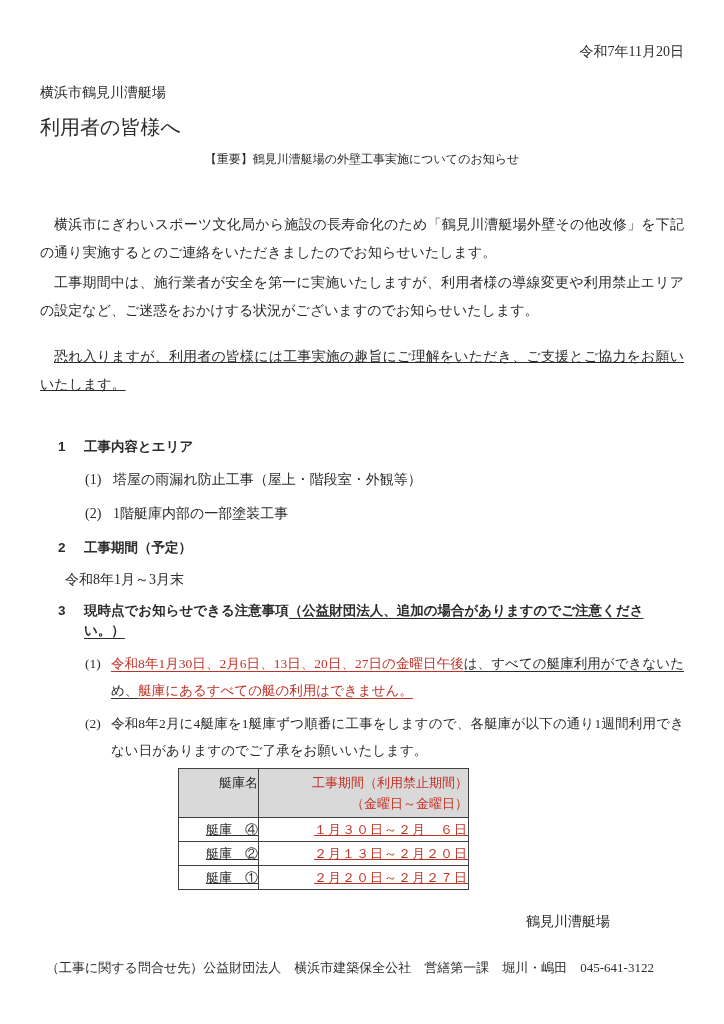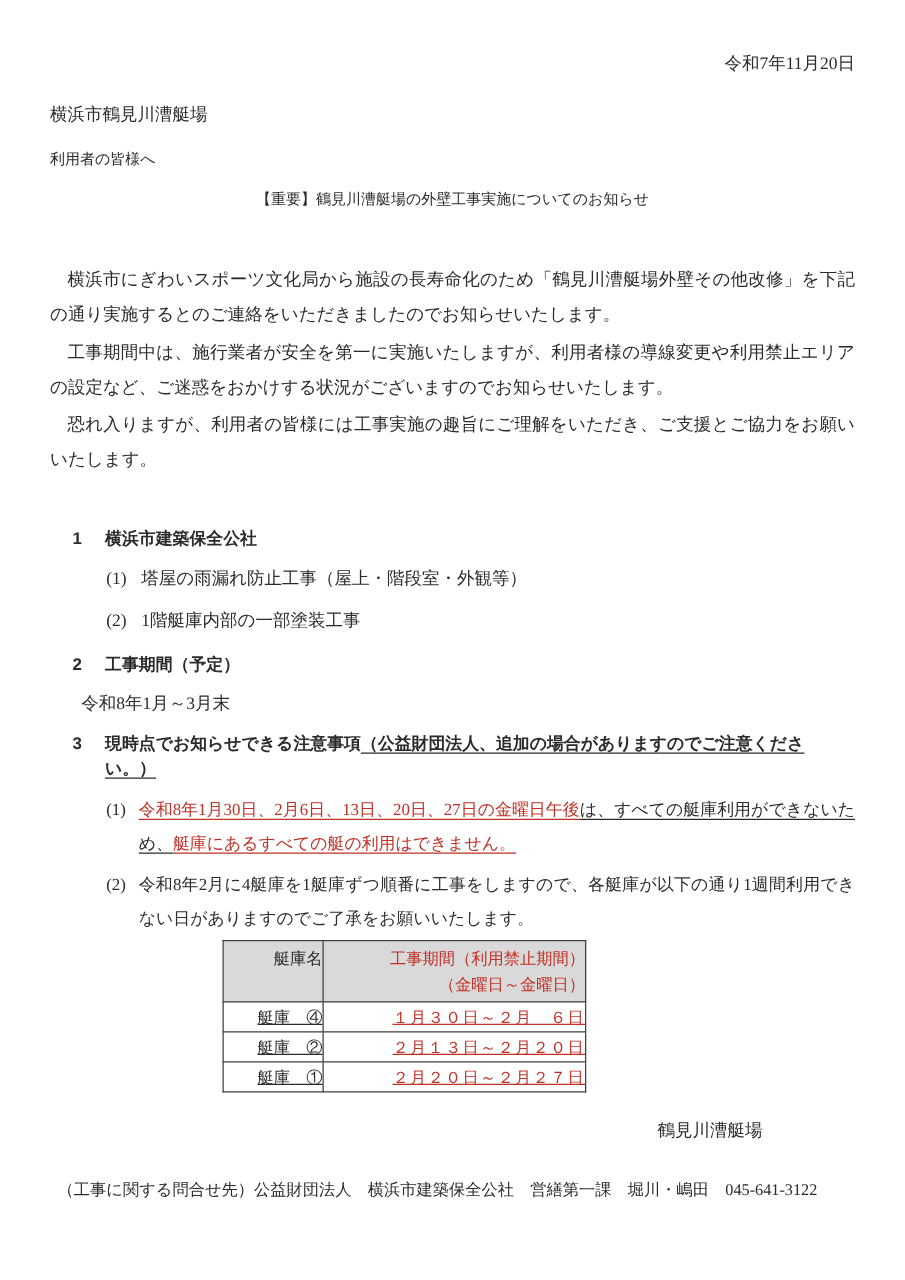--- a/index.html
+++ b/index.html
@@ -12,30 +12,30 @@
     background: #ffffff;
     overflow: hidden;
     color: #2b2b2b;
     font-family: "Liberation Serif", "DejaVu Serif", serif;
     padding: 44px 40px 12px 40px;
   }
   .gothic { font-family: "Liberation Sans", "DejaVu Sans", sans-serif; }
 
   .date-line { text-align: right; font-size: 14px; line-height: 16px; }
   .sender    { margin-top: 25px; font-size: 14px; line-height: 16px; }
-  .recipient { margin-top: 18px; font-size: 12px; line-height: 16px; font-family: Liberation Serif, serif; }
+  .recipient { margin-top: 18px; font-size: 20px; line-height: 16px; font-family: Liberation Serif, serif; }
   .doc-title {
     margin-top: 15px; text-align: center;
     font-weight: 400; font-size: 12px; line-height: 18px;
   }
 
   .body-para { font-size: 14px; line-height: 28px; text-indent: 14px; text-align: justify; }
   .p1 { margin-top: 43px; }
   .p2 { margin-top: 2px; }
-  .p3 { margin-top: 2px; }
+  .p3 { margin-top: 18px; text-decoration: underline; }
 
   .sec-heading { display: flex; font-weight: 700; font-size: 13.5px; line-height: 20px; }
   .sec-heading .num   { margin-left: 18px; width: 26px; flex: none; }
   .h1 { margin-top: 38px; }
   .h2 { margin-top: 12px; }
   .h3 { margin-top: 9px; }
 
   .item { display: flex; margin-left: 45px; font-size: 14px; line-height: 24px; }
   .item .marker { width: 28px; flex: none; }
   .item .itext  { flex: 1; }
@@ -85,21 +85,21 @@
   <div class="sender">横浜市鶴見川漕艇場</div>
   <div class="recipient">利用者の皆様へ</div>
   <div class="doc-title gothic">【重要】鶴見川漕艇場の外壁工事実施についてのお知らせ</div>
 
   <p class="body-para p1">横浜市にぎわいスポーツ文化局から施設の長寿命化のため「鶴見川漕艇場外壁その他改修」を下記の通り実施するとのご連絡をいただきましたのでお知らせいたします。</p>
   <p class="body-para p2">工事期間中は、施行業者が安全を第一に実施いたしますが、利用者様の導線変更や利用禁止エリアの設定など、ご迷惑をおかけする状況がございますのでお知らせいたします。</p>
   <p class="body-para p3">恐れ入りますが、利用者の皆様には工事実施の趣旨にご理解をいただき、ご支援とご協力をお願いいたします。</p>
 
   <div class="sec-heading gothic h1">
     <span class="num">1</span>
-    <span>横浜市建築保全公社</span>
+    <span>工事内容とエリア</span>
   </div>
   <div class="item s1-i1">
     <span class="marker">(1)</span>
     <div class="itext">塔屋の雨漏れ防止工事（屋上・階段室・外観等）</div>
   </div>
   <div class="item s1-i2">
     <span class="marker">(2)</span>
     <div class="itext">1階艇庫内部の一部塗装工事</div>
   </div>
 

